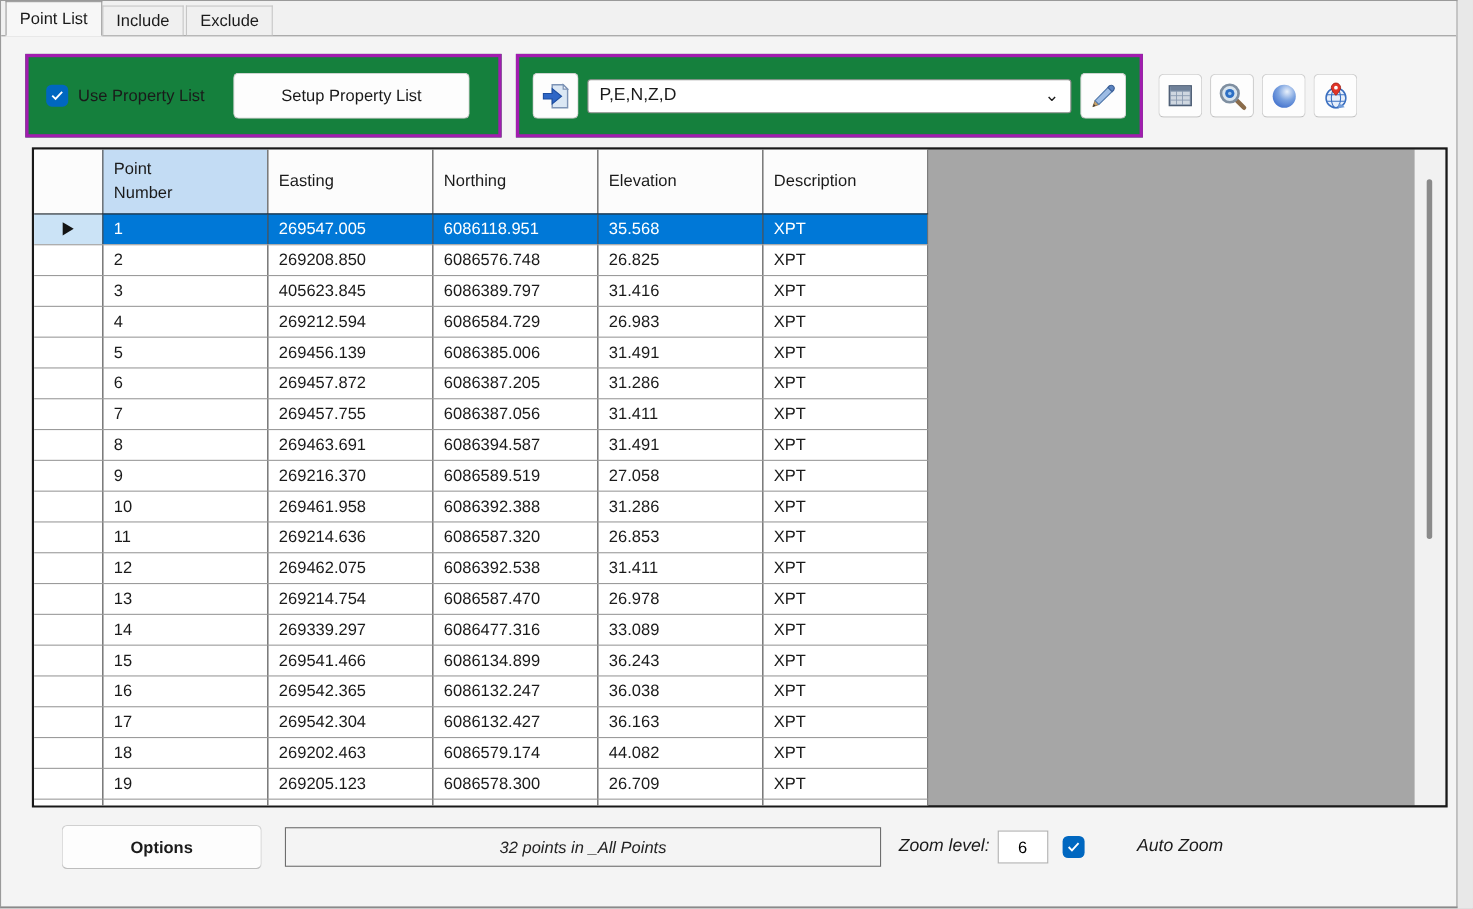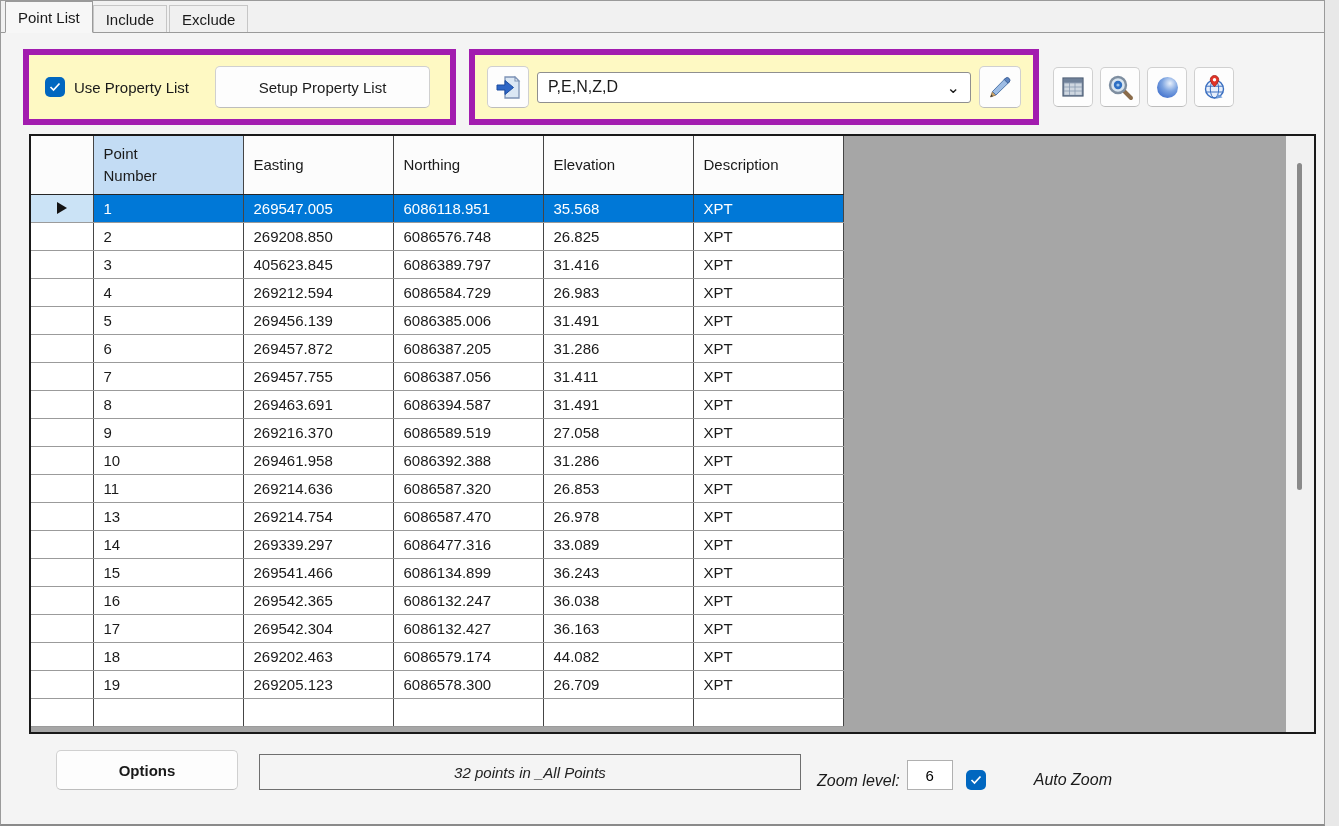--- a/index.html
+++ b/index.html
@@ -14,21 +14,21 @@
   
   .tabbar{ position:relative; height:32px; padding-left:4px; display:flex; align-items:flex-end;
            border-bottom:1px solid #9a9a9a; background:#f1f1f1;}
   .tab{ font-size:15px; padding:0 12px; display:flex; align-items:center; cursor:default; }
   .tab.inactive{ height:27px; background:#f0f0f0; border:1px solid #c6c6c6; border-bottom:none; margin-right:2px;}
   .tab.active{ height:32px; background:#f7f7f7; border:1px solid #9a9a9a; border-bottom:1px solid #f7f7f7;
                margin-bottom:-1px; z-index:2; }
 
   
   .toolbar-row{ display:flex; align-items:center; margin:16px 0 0 22px; gap:12px; }
-  .groupbox{ height:76px; border:6px solid #a21caf; background:#fef9c3; display:flex; align-items:center; }
+  .groupbox{ height:76px; border:3px solid #a21caf; background:#15803d; display:flex; align-items:center; }
   .gb1{ width:433px; padding:0 16px; gap:26px; }
   .gb2{ width:570px; padding:0 12px; gap:8px; margin-left:1px;}
 
   .checkbox-field{ display:flex; align-items:center; gap:9px; font-size:15px; }
   .cbox{ width:20px; height:20px; border-radius:5px; background:var(--accent,#0067c0);
          display:flex; align-items:center; justify-content:center; flex:none; }
   .cbox svg{ display:block; }
 
   .btn{ background:#fdfdfd; border:1px solid #d0d0d0; border-bottom-color:#bdbdbd; border-radius:5px;
         font-family:"Liberation Sans",sans-serif; font-size:15px; color:#1a1a1a; cursor:default; }
@@ -59,21 +59,21 @@
   tbody tr.sel td.rowsel{ background:#cbe3f6; }
   .arrow{ display:inline-block; width:0; height:0; margin-top:3px;
           border-left:10px solid #141414; border-top:6px solid transparent; border-bottom:6px solid transparent; }
 
   .grid-filler{ flex:1; background:var(--gridbg,#a6a6a6); }
   .vscroll{ position:relative; width:28px; background:#f1f1f1; flex:none; }
   .vscroll .thumb{ position:absolute; left:11px; width:5px; top:27px; height:327px;
                    background:#8a8a8a; border-radius:2.5px; }
 
   
-  .footer{ display:flex; align-items:flex-end; margin:16px 0 0 30px;padding-left:25px; }
+  .footer{ display:flex; align-items:center; margin:16px 0 0 30px;padding-left:25px; }
   .btn-options{ width:182px; height:40px; font-weight:bold; }
   .statusbox{ width:542px; height:36px; margin-left:21px; border:1px solid #6e6e6e;
               display:flex; align-items:center; justify-content:center;
               font-style:italic; font-size:15px; color:#222; }
   .zoom-label{ font-style:italic; font-size:16px; margin-left:16px; }
   .zoom-input{ width:46px; height:30px; margin-left:7px; border:1px solid #b0b0b0; background:#fff;
                text-align:center; font-family:"Liberation Sans",sans-serif; font-size:15px; }
   .autozoom{ margin-left:13px;gap:48px; }
   .italic-label{ font-style:italic; font-size:16px; }
 </style>
@@ -281,20 +281,28 @@
           <tr>
             <td class="rowsel"></td>
             <td>11</td>
             <td>269214.636</td>
             <td>6086587.320</td>
             <td>26.853</td>
             <td>XPT</td>
           </tr>
           <tr>
             <td class="rowsel"></td>
+            <td>12</td>
+            <td>269462.075</td>
+            <td>6086392.538</td>
+            <td>31.411</td>
+            <td>XPT</td>
+          </tr>
+          <tr>
+            <td class="rowsel"></td>
             <td>13</td>
             <td>269214.754</td>
             <td>6086587.470</td>
             <td>26.978</td>
             <td>XPT</td>
           </tr>
           <tr>
             <td class="rowsel"></td>
             <td>14</td>
             <td>269339.297</td>

